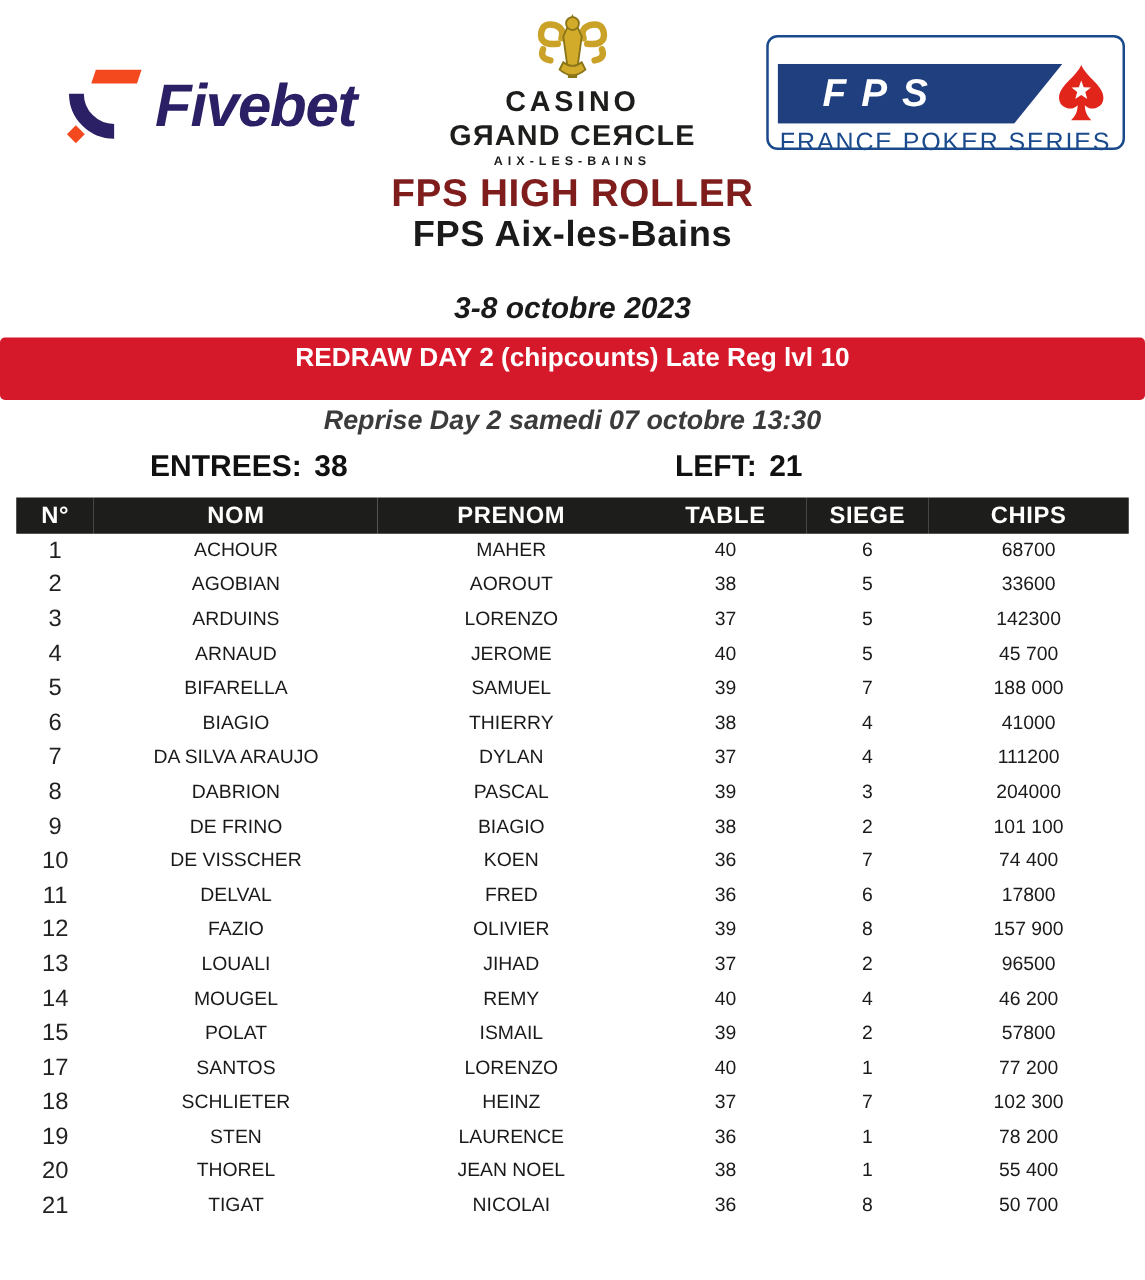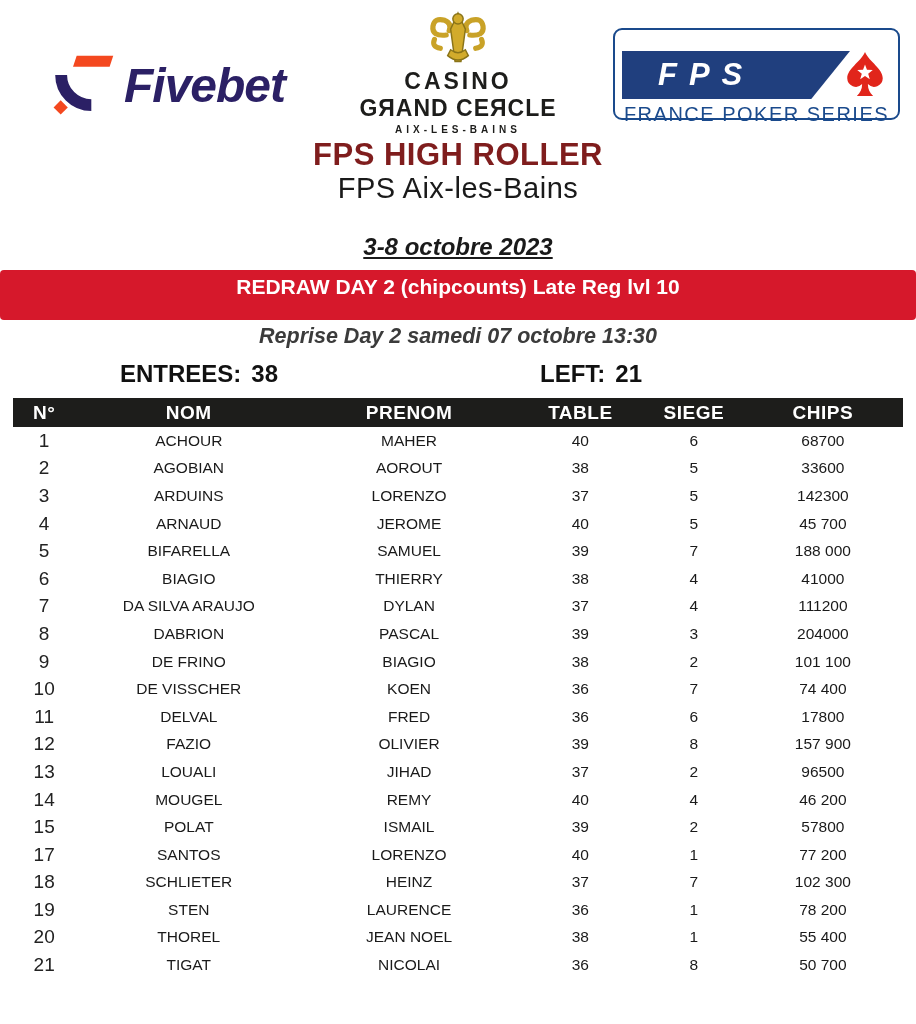--- a/index.html
+++ b/index.html
@@ -56,22 +56,22 @@
   }
   .fps-spade { position: absolute; right: 2px; top: -2px; }
   .fps-series {
     margin-top: 4px; text-align: center;
     color: #1a4a8c; font-weight: 400; font-size: 20px; letter-spacing: 1.5px;
     white-space: nowrap;
   }
 
   
   .title-line1 { text-align: center; font-size: 31px; font-weight: 700; letter-spacing: 0.5px; line-height: 34px; color: #7f1d1d; }
-  .title-line2 { text-align: center; font-size: 29px; font-weight: 400; letter-spacing: 0.5px; line-height: 32px; color: #1a1a1a; }
-  .event-date  { text-align: center; font-size: 24px; font-weight: 700; font-style: italic; margin-top: 28px; line-height: 30px; color: #1a1a1a; text-decoration: underline; }
+  .title-line2 { text-align: center; font-size: 29px; font-weight: 700; letter-spacing: 0.5px; line-height: 32px; color: #1a1a1a; }
+  .event-date  { text-align: center; font-size: 24px; font-weight: 700; font-style: italic; margin-top: 28px; line-height: 30px; color: #1a1a1a; }
 
   
   .redraw-banner {
     margin-top: 8px; height: 50px; line-height: 33px;
     background: #d6182b; border-radius: 4px;
     text-align: center; color: #ffffff;
     font-size: 21px; font-weight: 700;
   }
   .reprise-line {
     text-align: center; margin-top: 3px; line-height: 27px;

